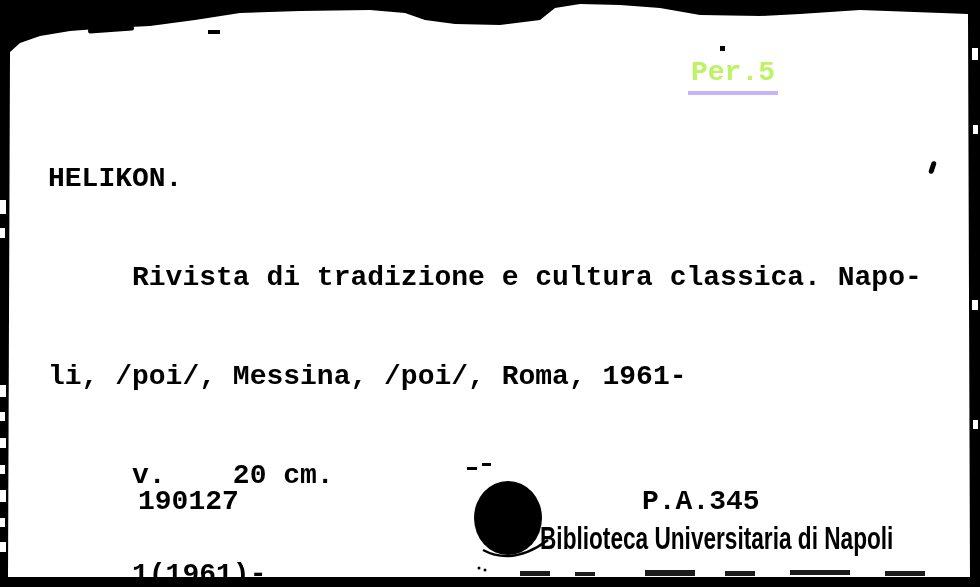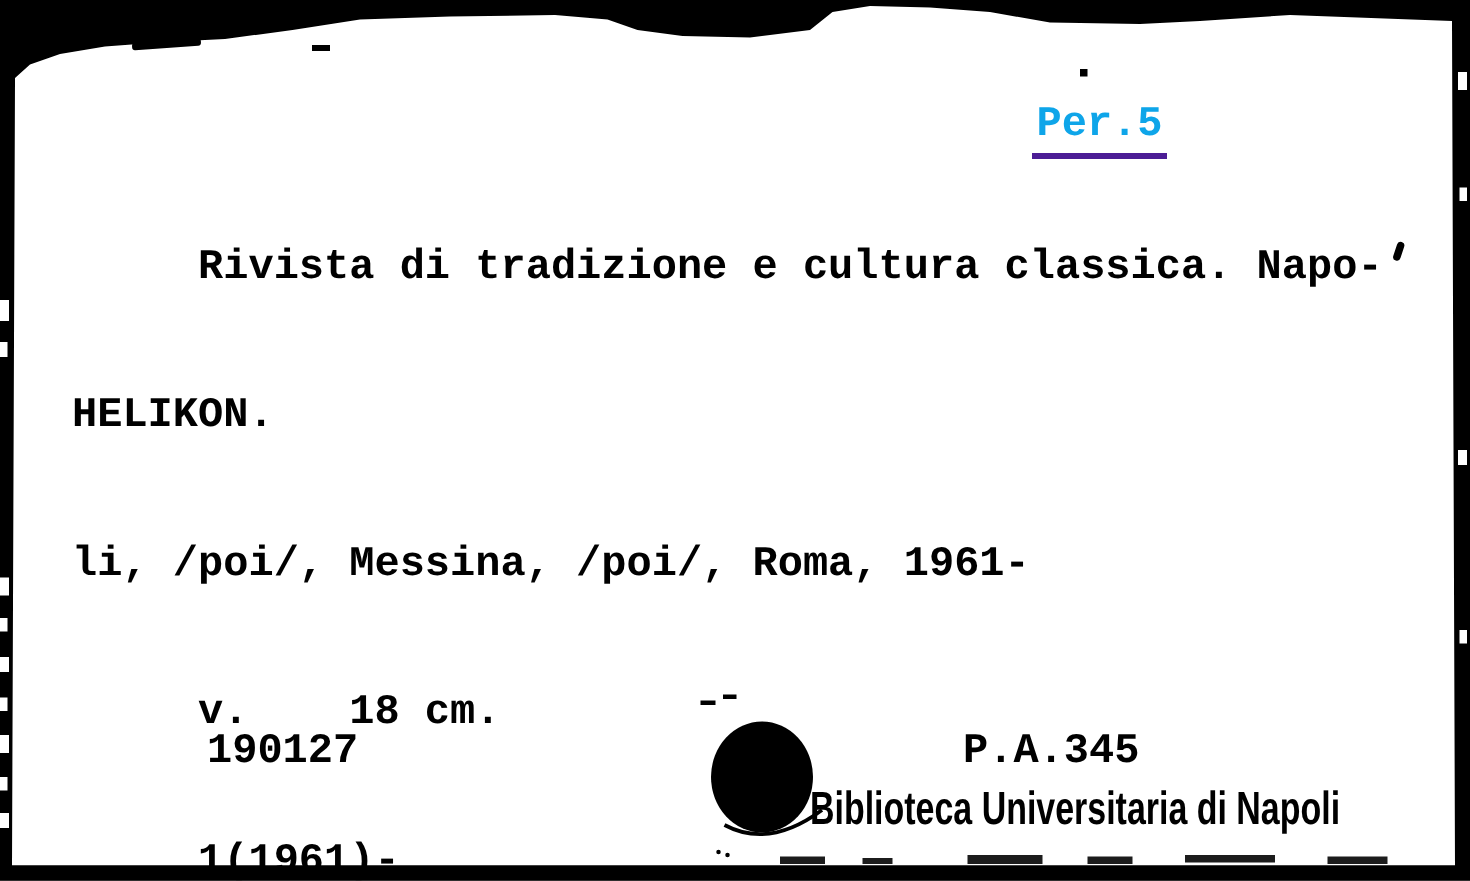--- a/index.html
+++ b/index.html
@@ -17,23 +17,23 @@
       110px 28px, 70px 31px, 40px 36px, 20px 43px, 10px 52px
     );
   }
   .typed{
     position:absolute;left:48px;top:96px;
     font:700 28px "Liberation Mono","DejaVu Sans Mono",monospace;
     line-height:33px;color:#000;white-space:pre;
   }
   .typed-line{white-space:pre;}
   .call-number{
-    position:absolute;left:688px;top:68px;
-    font:700 28px "Liberation Mono","DejaVu Sans Mono",monospace;color:#0ea5e9;
-    border-bottom:4px solid #4c1d95;padding:0 3px 3px 3px;white-space:pre;
+    position:absolute;left:688px;top:57px;
+    font:700 28px "Liberation Mono","DejaVu Sans Mono",monospace;color:#bef264;
+    border-bottom:4px solid #c4b5fd;padding:0 3px 3px 3px;white-space:pre;
   }
   .acc-number{
     position:absolute;left:138px;top:486px;
     font:700 28px "Liberation Mono","DejaVu Sans Mono",monospace;color:#000;white-space:pre;
   }
   .shelf-mark{
     position:absolute;left:642px;top:486px;
     font:700 28px "Liberation Mono","DejaVu Sans Mono",monospace;color:#000;white-space:pre;
   }
   .stamp-svg{position:absolute;left:455px;top:458px;}
@@ -76,24 +76,24 @@
   <div class="ghost" style="left:520px;top:571px;width:30px;height:5px;"></div>
   <div class="ghost" style="left:575px;top:572px;width:20px;height:4px;"></div>
   <div class="ghost" style="left:645px;top:570px;width:50px;height:6px;"></div>
   <div class="ghost" style="left:725px;top:571px;width:30px;height:5px;"></div>
   <div class="ghost" style="left:790px;top:570px;width:60px;height:5px;"></div>
   <div class="ghost" style="left:885px;top:571px;width:40px;height:5px;"></div>
 
   <div class="call-number">Per.5</div>
 
   <div class="typed">
+    <div class="typed-line">HELIKON.</div>
     <div class="typed-line">     Rivista di tradizione e cultura classica. Napo-</div>
-    <div class="typed-line">HELIKON.</div>
     <div class="typed-line">li, /poi/, Messina, /poi/, Roma, 1961-</div>
-    <div class="typed-line">     v.    18 cm.</div>
+    <div class="typed-line">     v.    20 cm.</div>
     <div class="typed-line">     1(1961)-</div>
     
     
     
     
     
     
   </div>
 
   <div class="acc-number">190127</div>

